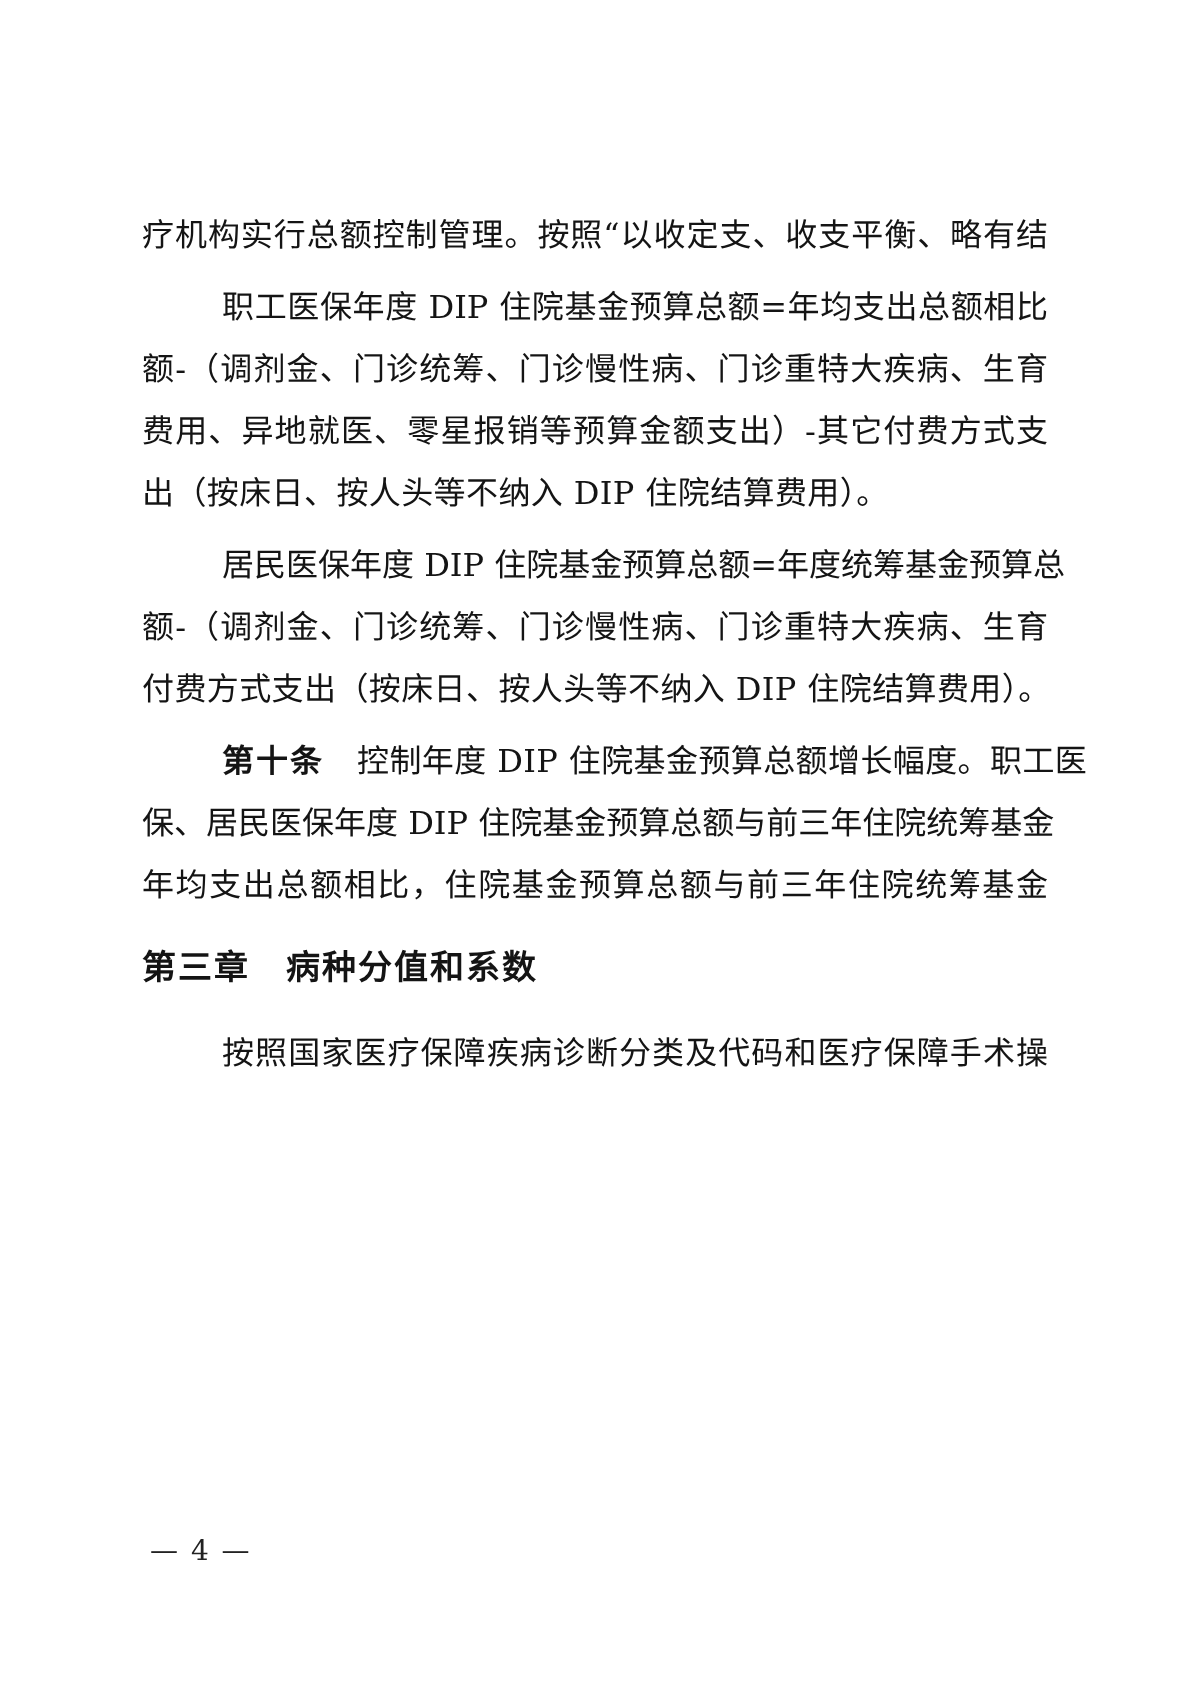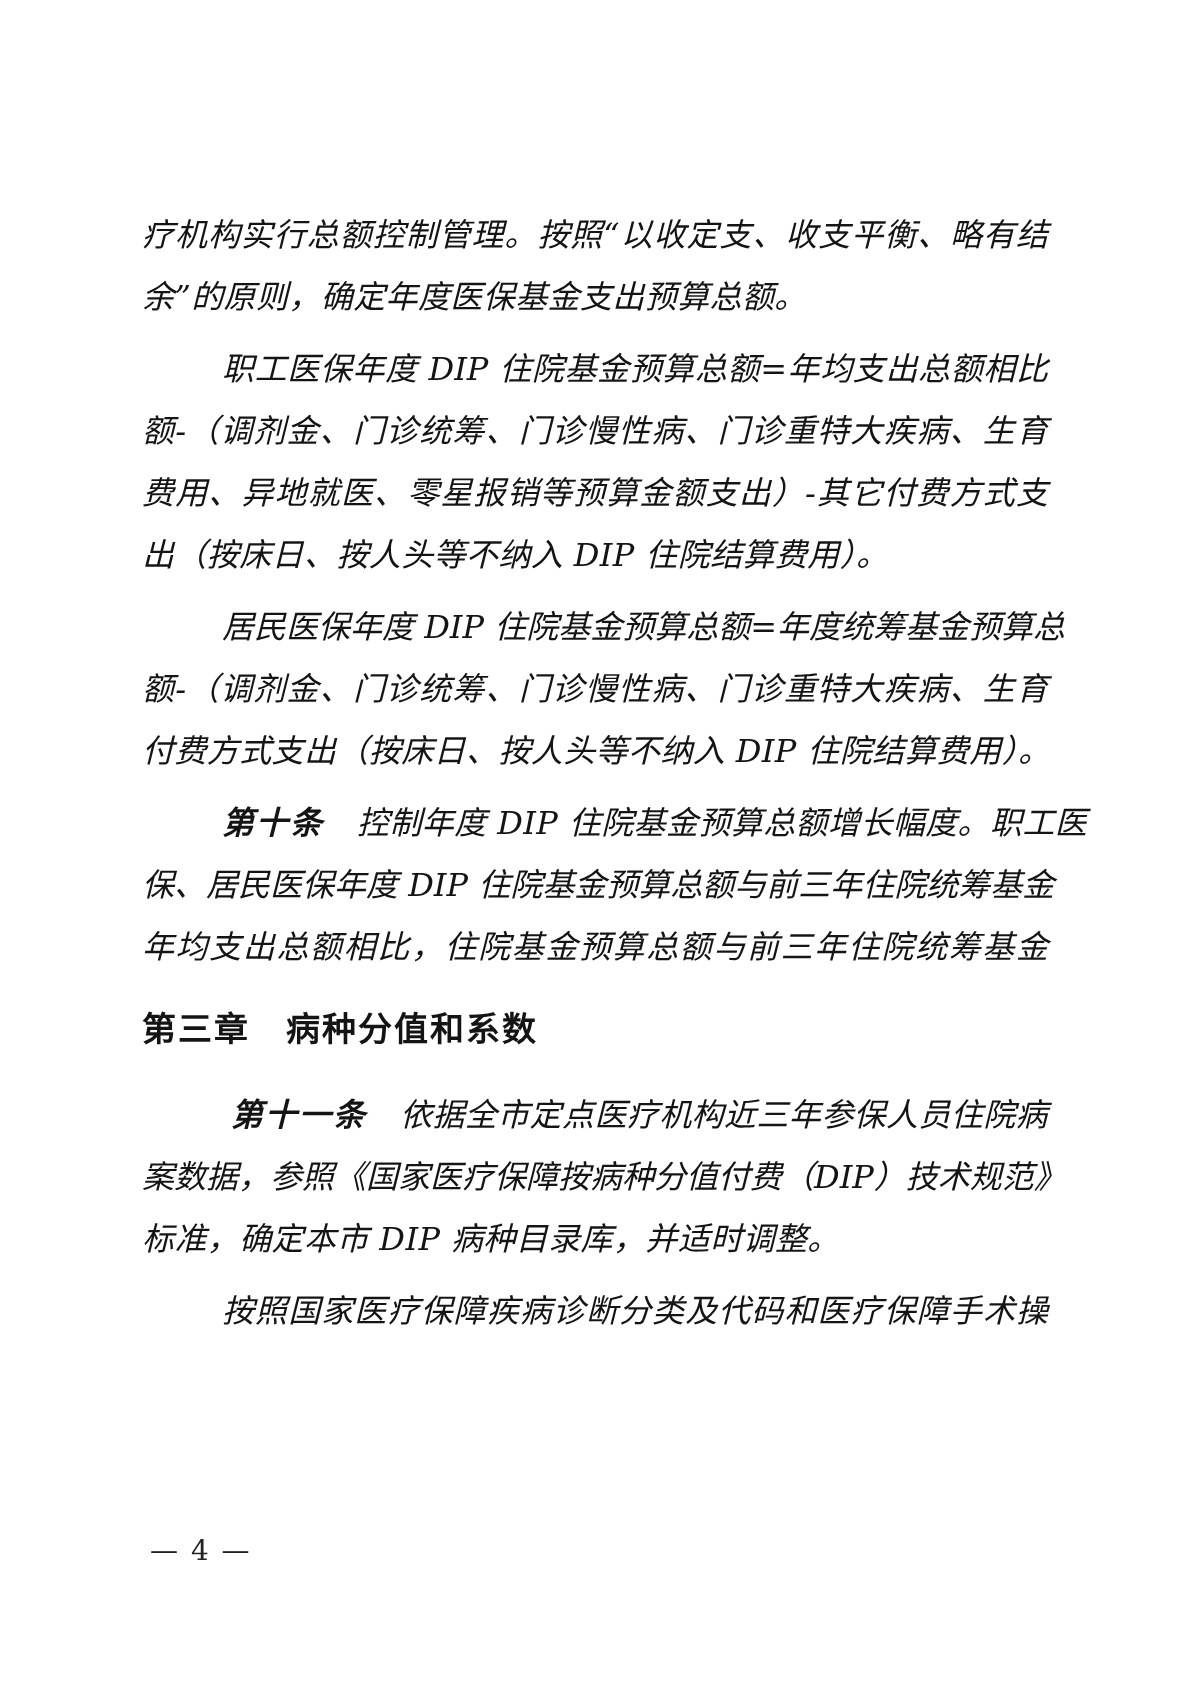--- a/index.html
+++ b/index.html
@@ -20,39 +20,37 @@
     width: 1190px;
     height: 1683px;
     background: #ffffff;
   }
   .content {
     padding: 204px 142px 0 142px;
   }
   .para {
     margin: 0 0 10px 0;
     padding: 0;
-    font-style: italic;
   }
   .line {
     display: block;
     font-size: 32px;
     line-height: 62px;
     height: 62px;
     letter-spacing: 0.4px;
     white-space: nowrap;
     text-align: left;
   }
   .line.fill {
     text-align: justify;
     text-align-last: justify;
     letter-spacing: 0px;
   }
   .line.indent {
     padding-left: 80px;
-    text-align: right;
   }
   .article-label {
     font-family: "DejaVu Sans", "Liberation Sans", sans-serif;
     font-weight: 700;
     margin-right: 33px;
     letter-spacing: 2px;
   }
   .chapter {
     font-family: "DejaVu Sans", "Liberation Sans", sans-serif;
     font-weight: 700;
@@ -73,21 +71,20 @@
   }
 </style>
 </head>
 <body>
 
 <div class="page">
   <div class="content">
 
     <p class="para">
       <span class="line fill">疗机构实行总额控制管理。按照“以收定支、收支平衡、略有结</span>
-      <span class="line">余”的原则，确定年度医保基金支出预算总额。</span>
     </p>
 
     <p class="para">
       <span class="line fill indent">职工医保年度 DIP 住院基金预算总额=年均支出总额相比</span>
       <span class="line fill">额-（调剂金、门诊统筹、门诊慢性病、门诊重特大疾病、生育</span>
       <span class="line fill">费用、异地就医、零星报销等预算金额支出）-其它付费方式支</span>
       <span class="line">出（按床日、按人头等不纳入 DIP 住院结算费用）。</span>
     </p>
 
     <p class="para">
@@ -99,27 +96,20 @@
     <p class="para">
       <span class="line indent">
         <span class="article-label">第十条</span><span>控制年度 DIP 住院基金预算总额增长幅度。职工医</span>
       </span>
       <span class="line fill">保、居民医保年度 DIP 住院基金预算总额与前三年住院统筹基金</span>
       <span class="line fill">年均支出总额相比，住院基金预算总额与前三年住院统筹基金</span>
     </p>
 
     <h2 class="chapter">第三章　病种分值和系数</h2>
 
-    <p class="para">
-      <span class="line indent">
-        <span class="article-label">第十一条</span><span>依据全市定点医疗机构近三年参保人员住院病</span>
-      </span>
-      <span class="line fill">案数据，参照《国家医疗保障按病种分值付费（DIP）技术规范》</span>
-      <span class="line">标准，确定本市 DIP 病种目录库，并适时调整。</span>
-    </p>
 
     <p class="para">
       <span class="line fill indent">按照国家医疗保障疾病诊断分类及代码和医疗保障手术操</span>
     </p>
 
   </div>
 
   <div class="page-number">— 4 —</div>
 </div>
 

